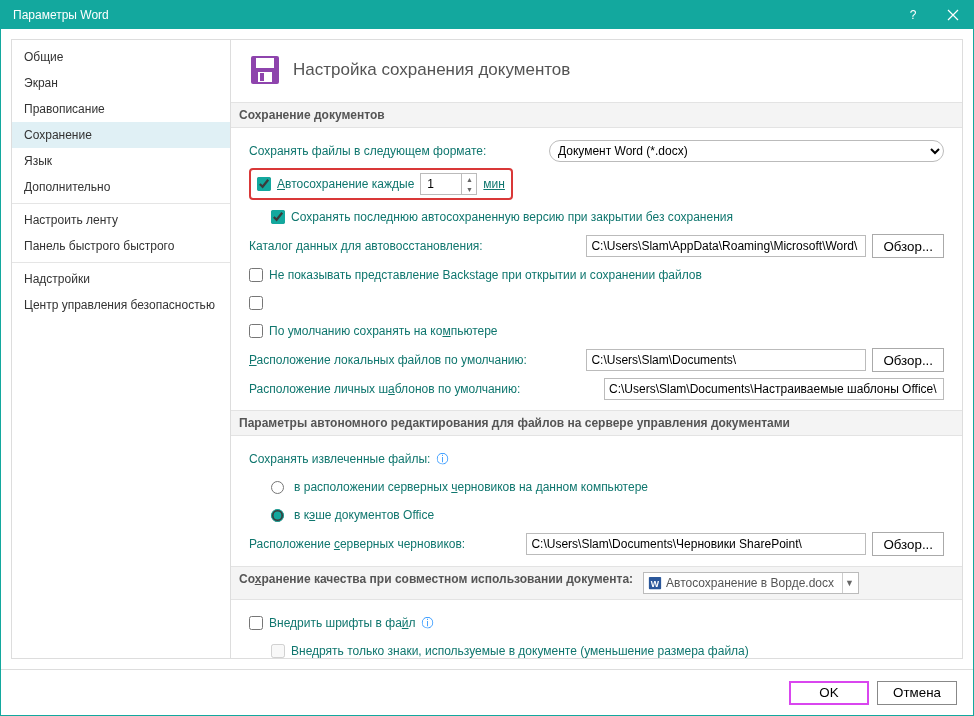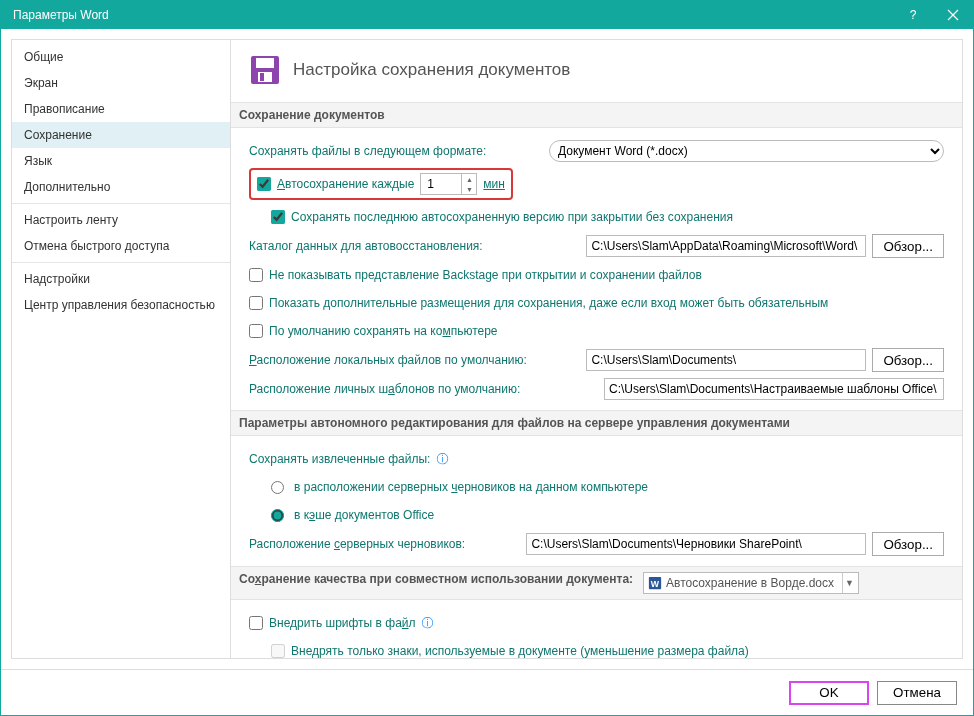--- a/index.html
+++ b/index.html
@@ -218,21 +218,21 @@
   <div class="body">
     <div class="sidebar">
       <div class="sidebar-item">Общие</div>
       <div class="sidebar-item">Экран</div>
       <div class="sidebar-item">Правописание</div>
       <div class="sidebar-item selected">Сохранение</div>
       <div class="sidebar-item">Язык</div>
       <div class="sidebar-item">Дополнительно</div>
       <div class="sidebar-divider"></div>
       <div class="sidebar-item">Настроить ленту</div>
-      <div class="sidebar-item">Отмена быстрого доступа</div>
+      <div class="sidebar-item">Панель быстрого быстрого</div>
       <div class="sidebar-divider"></div>
       <div class="sidebar-item">Надстройки</div>
       <div class="sidebar-item">Центр управления безопасностью</div>
     </div>
 
     <div class="content">
       <div class="header">
         <svg class="save-icon" viewBox="0 0 32 32">
           <rect x="2" y="2" width="28" height="28" rx="2" fill="#8e44ad"></rect>
           <rect x="7" y="4" width="18" height="10" fill="#fff"></rect>
@@ -276,21 +276,20 @@
         <input type="text" class="path-input" style="margin-left: auto; width: 280px; flex: 0 0 auto;" value="C:\Users\Slam\AppData\Roaming\Microsoft\Word\">
         <button class="browse">Обзор...</button>
       </div>
 
       <div class="row">
         <input type="checkbox" style="">
         <label>Не показывать представление Backstage при открытии и сохранении файлов</label>
       </div>
       <div class="row">
         <input type="checkbox" style="">
-        <label><span>Показать дополнительные размещения для сохранения, даже если вход может быть обязательным</span></label>
       </div>
       <div class="row">
         <input type="checkbox" style="">
         <label>По умолчанию сохранять на ко<span class="underline">м</span>пьютере</label>
       </div>
 
       <div class="row">
         <label><span class="underline">Р</span>асположение локальных файлов по умолчанию:</label>
         <input type="text" class="path-input" style="margin-left: auto; width: 280px; flex: 0 0 auto;" value="C:\Users\Slam\Documents\">
         <button class="browse">Обзор...</button>

